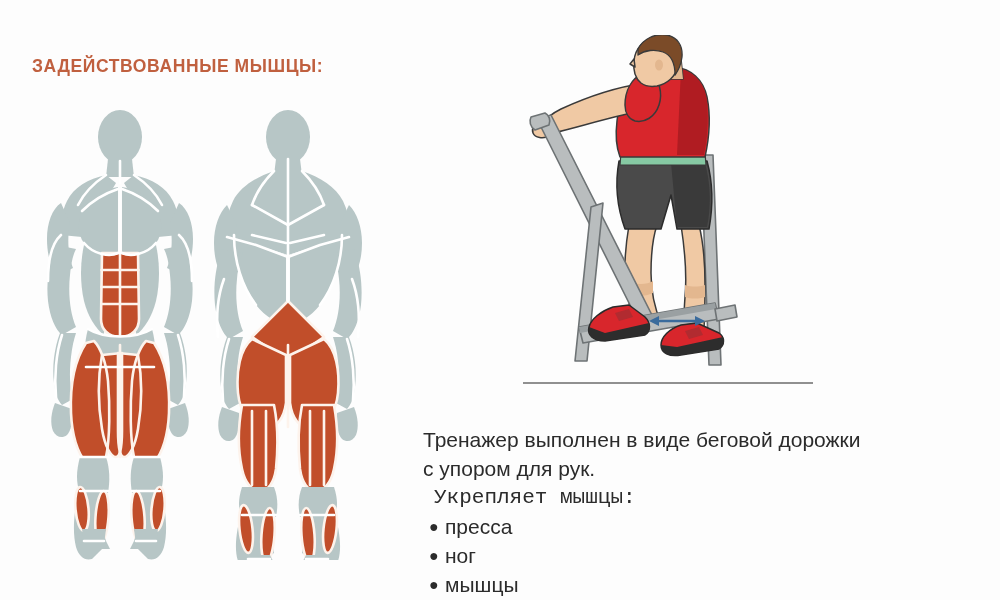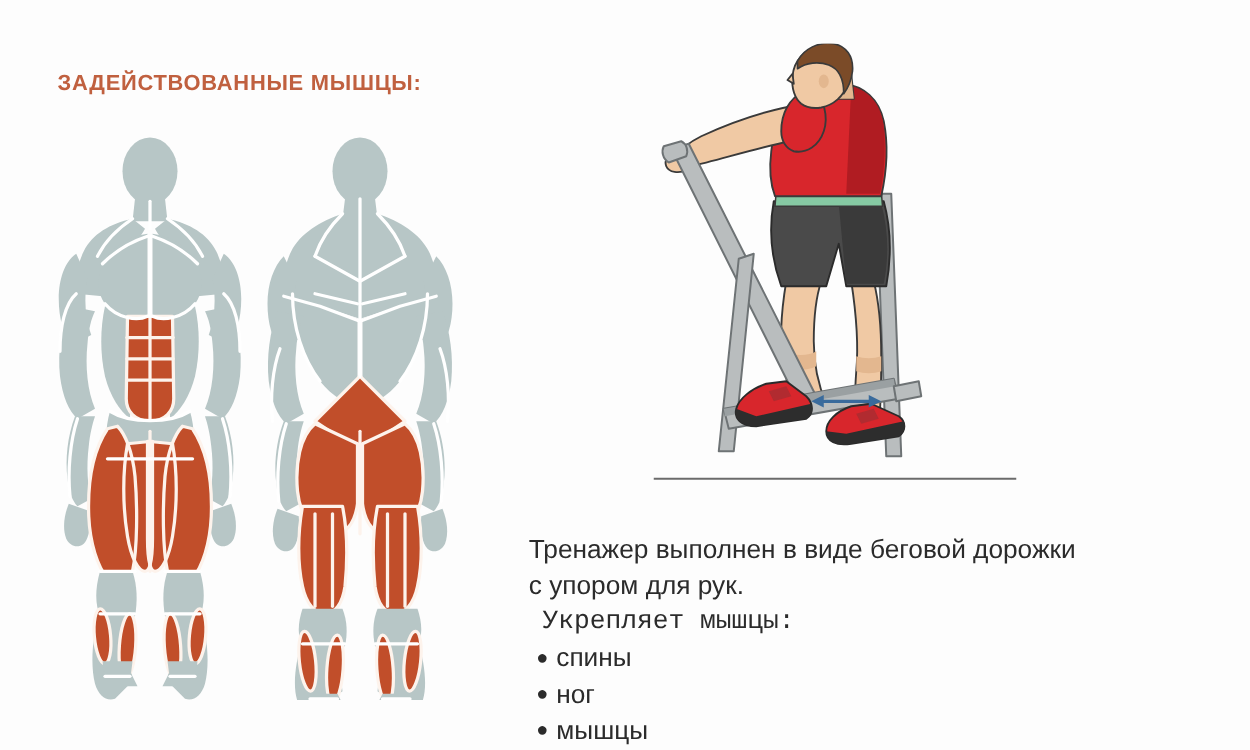--- a/index.html
+++ b/index.html
@@ -8,21 +8,21 @@
     width:1000px;height:600px;
     background:#ffffff;
     font-family:"Liberation Sans","DejaVu Sans",sans-serif;
     overflow:hidden;
     position:relative;
   }
   #stage{position:relative;width:1000px;height:600px;background:#fdfdfd;}
 
   
   #heading{
-    position:absolute;left:46px;top:56px;
+    position:absolute;left:32px;top:56px;
     font-size:17.5px;font-weight:bold;
     letter-spacing:.6px;
     color:#c0603f;
     white-space:nowrap;
   }
 
   
   #anatomy{position:absolute;left:40px;top:105px;width:340px;height:455px;}
   #anatomy svg{display:block;width:100%;height:100%;}
 
@@ -414,21 +414,21 @@
     </svg>
   </div>
 
   <div id="desc">
     <div class="dline">Тренажер выполнен в виде беговой дорожки</div>
     <div class="dline">с упором для рук.</div>
     <div class="dline indent1">Укрепляет мышцы:</div>
     <ul class="blist">
       <li>
         <span class="bullet">●</span>
-        <span>спины</span>
+        <span>пресса</span>
       </li>
       <li>
         <span class="bullet">●</span>
         <span>ног</span>
       </li>
       <li>
         <span class="bullet">●</span>
         <span>мышцы</span>
       </li>
     </ul>

